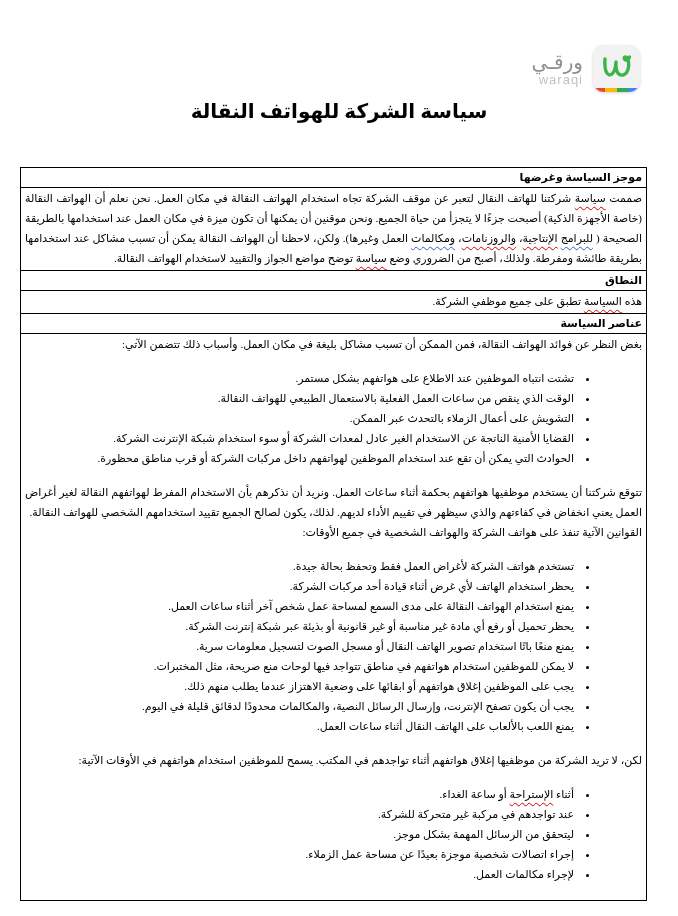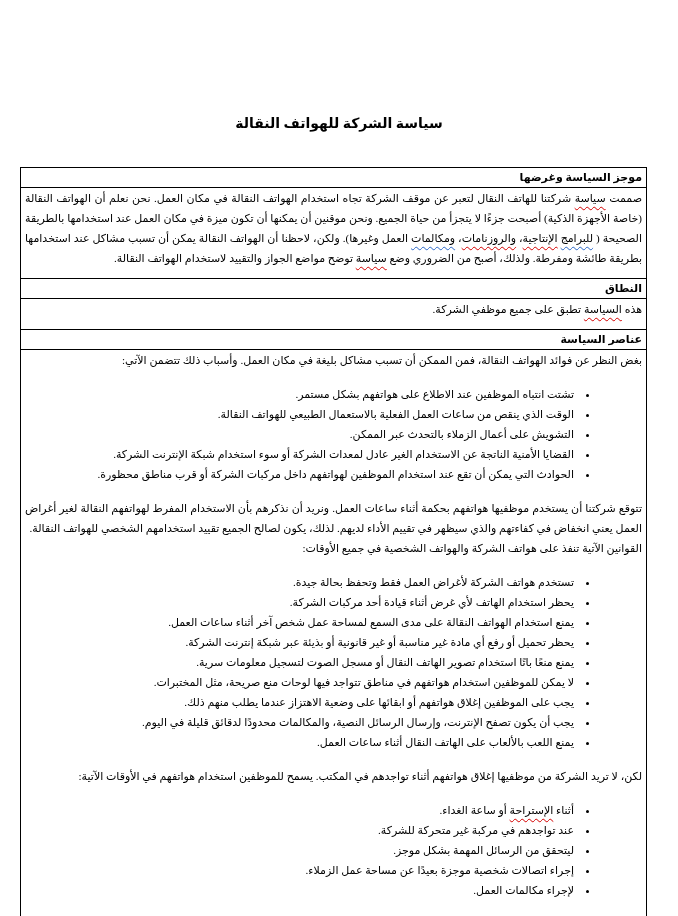--- a/index.html
+++ b/index.html
@@ -32,32 +32,32 @@
     width:47px;height:47px;border-radius:11px;background:#f2f2f2;
     position:relative;overflow:hidden;
     box-shadow:0 1px 3px rgba(0,0,0,.18);
   }
   .logo-icon svg{position:absolute;top:2px;left:2px;}
   .logo-stripes{position:absolute;left:0;right:0;bottom:0;height:4px;display:flex;}
   .logo-stripes span{flex:1;height:100%;}
 
   
   .doc-title{
-    position:absolute;top:99px;left:0;right:0;margin:16px;
+    position:absolute;top:99px;left:0;right:0;margin:0;
     text-align:center;
-    font-size:14px;font-weight:700;
+    font-size:20px;font-weight:700;
   }
 
   
   .policy-table{
     position:absolute;top:167px;right:31px;left:20px;
     border:1px solid #000;
     font-size:11px;
   }
-  .row{border-bottom:1px solid #000;padding:0 4px 10px 4px;line-height:20px;}
+  .row{border-bottom:1px solid #000;padding:0 4px 2px 4px;line-height:20px;}
   .row:last-child{border-bottom:none;}
   .row-header{font-weight:700;line-height:17px;padding:1px 4px 1px 4px;}
   .justify{text-align:justify;}
   .cell p{margin:0;line-height:20px;}
   .cell ul{margin:14px;padding:0 52px 0 0;list-style:disc outside;}
   .cell li{line-height:20px;padding-right:2px;}
 
   
   .sq-red{
     text-decoration-line:underline;text-decoration-style:wavy;
@@ -68,20 +68,37 @@
     text-decoration-line:underline;text-decoration-style:wavy;
     text-decoration-color:#2a66c8;text-decoration-thickness:1px;
     text-underline-offset:4px;
   }
 </style>
 </head>
 <body>
 
 <div class="page">
 
+  <div class="logo">
+    <div class="logo-text">
+      <div class="logo-arabic">ورقـي</div>
+      <div class="logo-latin">waraqi</div>
+    </div>
+    <div class="logo-icon">
+      <svg width="43" height="40" viewBox="0 0 43 40">
+        <path d="M10 12 C9 25 13 30 17 27 C20.5 24 21 15 21 15 C20.5 24 23 29 28 28 C34 26.5 35 16 32 11 C30.5 9 28.5 10 29.5 12 C30.5 14 33.5 13 34.5 10" fill="none" stroke="#3bb54a" stroke-width="3.4" stroke-linecap="round" stroke-linejoin="round"></path>
+      </svg>
+      <div class="logo-stripes">
+        <span style="background:#e8453c"></span>
+        <span style="background:#fbbc05"></span>
+        <span style="background:#34a853"></span>
+        <span style="background:#4285f4"></span>
+      </div>
+    </div>
+  </div>
 
   <h1 class="doc-title">سياسة الشركة للهواتف النقالة</h1>
 
   <div class="policy-table">
 
     <div class="row row-header">موجز السياسة وغرضها</div>
 
     <div class="row justify"><span>صممت </span><span class="sq-red">سياسة</span><span> شركتنا للهاتف النقال لتعبر عن موقف الشركة تجاه استخدام الهواتف النقالة في مكان العمل. نحن نعلم أن الهواتف النقالة (خاصة الأجهزة الذكية) أصبحت جزءًا لا يتجزأ من حياة الجميع. ونحن موقنين أن يمكنها أن تكون ميزة في مكان العمل عند استخدامها بالطريقة الصحيحة ( </span><span class="sq-blue">للبرامج</span><span> </span><span class="sq-red">الإنتاجية</span><span>، </span><span class="sq-red">والروزنامات</span><span>، </span><span class="sq-blue">ومكالمات</span><span> العمل وغيرها). ولكن، لاحظنا أن الهواتف النقالة يمكن أن تسبب مشاكل عند استخدامها بطريقة طائشة ومفرطة. ولذلك، أصبح من الضروري وضع </span><span class="sq-red">سياسة</span><span> توضح مواضع الجواز والتقييد لاستخدام الهواتف النقالة.</span></div>
 
     <div class="row row-header">النطاق</div>

